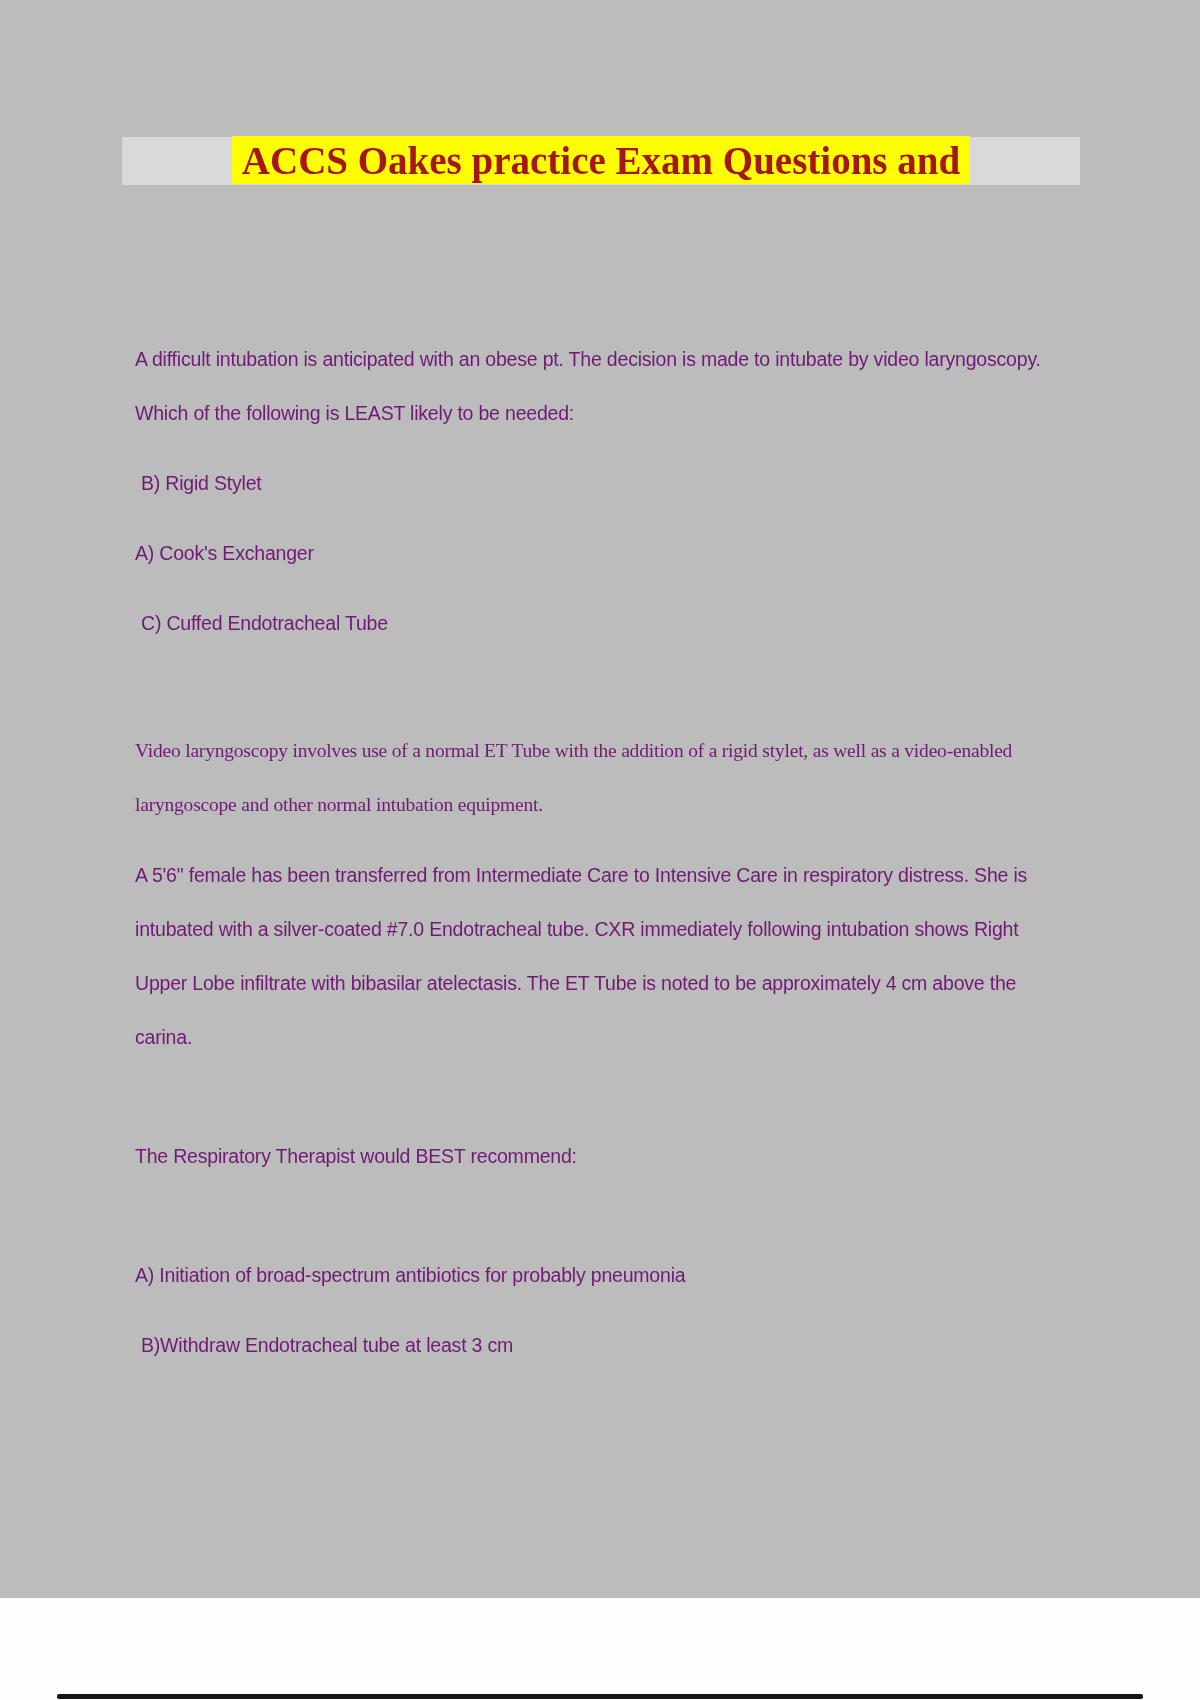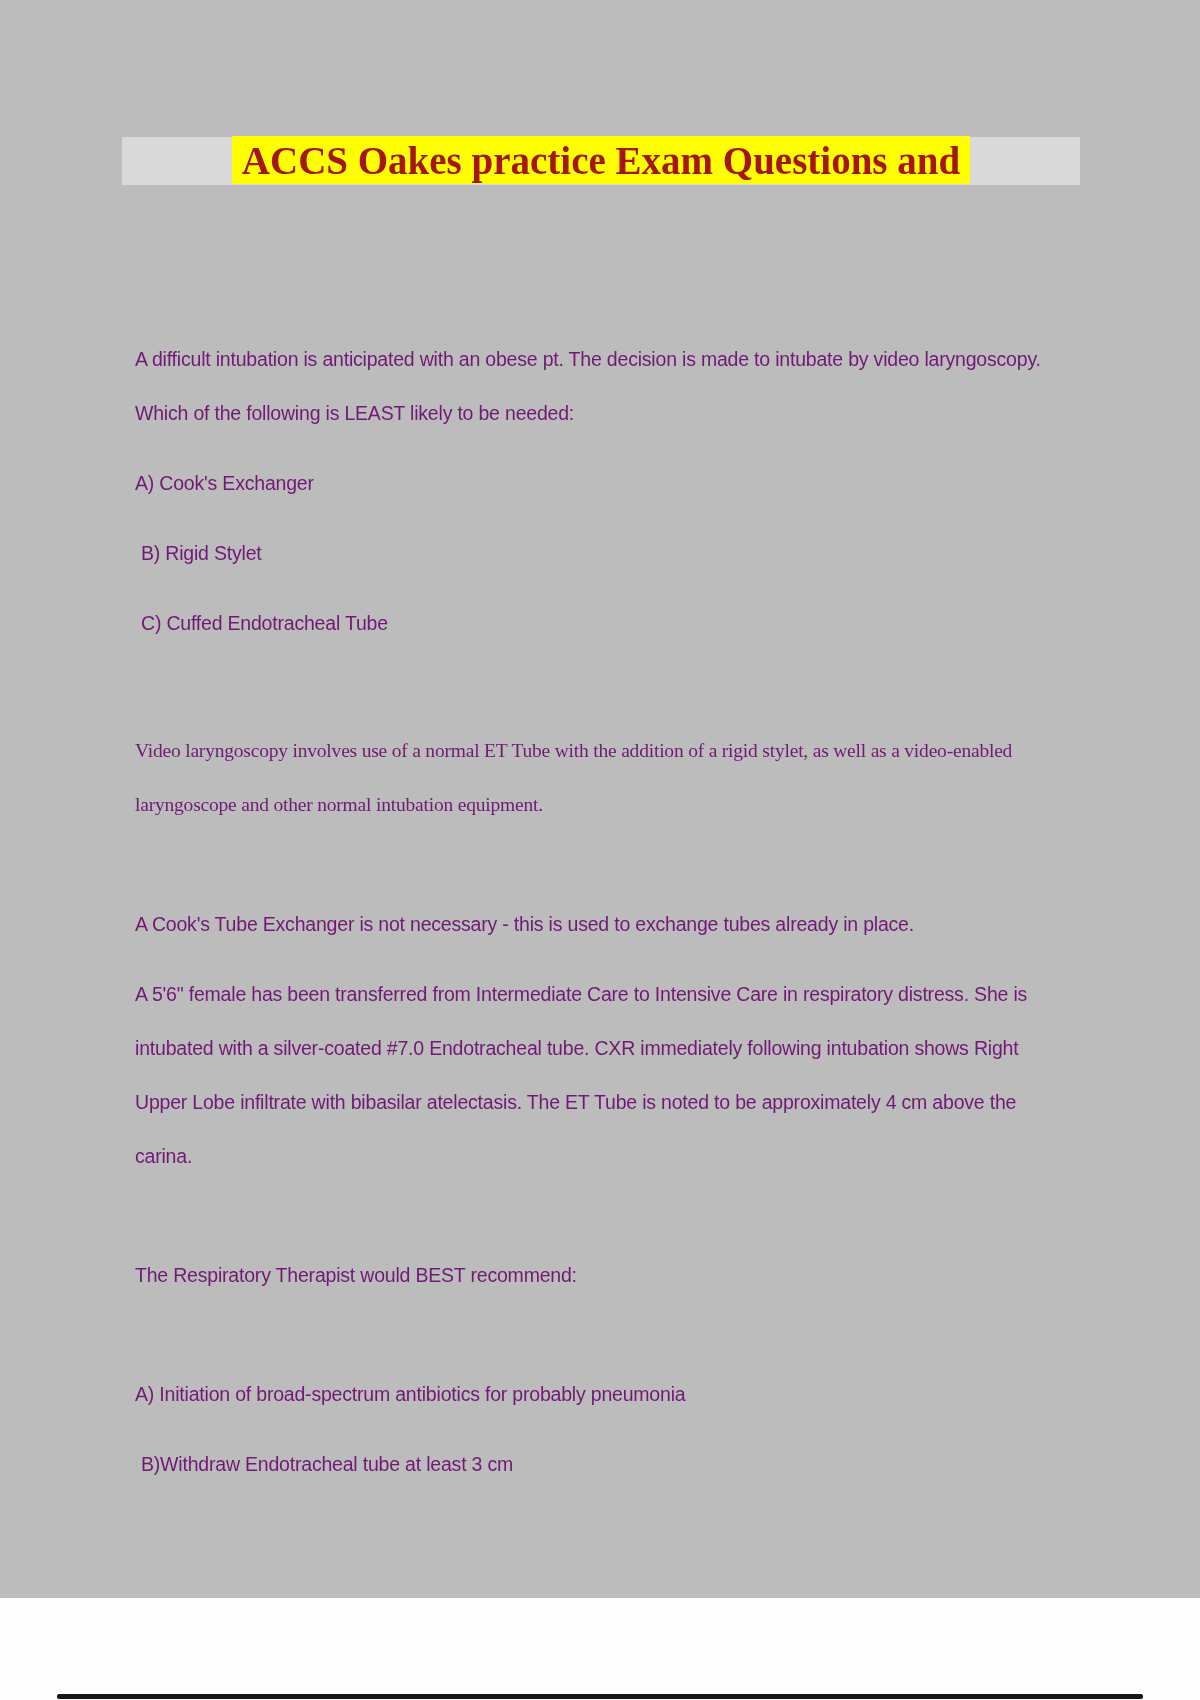--- a/index.html
+++ b/index.html
@@ -72,25 +72,24 @@
 <body>
 
 <div class="page">
 
   <div class="title-block">
     <div class="title-line"><span class="hl">ACCS Oakes practice Exam Questions and</span></div>
   </div>
 
   <div class="content">
     <p class="para">A difficult intubation is anticipated with an obese pt. The decision is made to intubate by video laryngoscopy. Which of the following is LEAST likely to be needed:</p>
+    <p class="para indent">B) Rigid Stylet</p>
     <p class="para">A) Cook's Exchanger</p>
-    <p class="para indent">B) Rigid Stylet</p>
     <p class="para indent">C) Cuffed Endotracheal Tube</p>
     <p class="para gap-xl">Video laryngoscopy involves use of a normal ET Tube with the addition of a rigid stylet, as well as a video-enabled laryngoscope and other normal intubation equipment.</p>
-    <p class="para gap-lg">A Cook's Tube Exchanger is not necessary - this is used to exchange tubes already in place.</p>
     <p class="para">A 5'6" female has been transferred from Intermediate Care to Intensive Care in respiratory distress. She is intubated with a silver-coated #7.0 Endotracheal tube. CXR immediately following intubation shows Right Upper Lobe infiltrate with bibasilar atelectasis. The ET Tube is noted to be approximately 4 cm above the carina.</p>
     <p class="para gap-lg">The Respiratory Therapist would BEST recommend:</p>
     <p class="para gap-lg">A) Initiation of broad-spectrum antibiotics for probably pneumonia</p>
     <p class="para indent">B)Withdraw Endotracheal tube at least 3 cm</p>
   </div>
 
   <div class="bottom-strip">
     <div class="bottom-bar"></div>
   </div>
 

